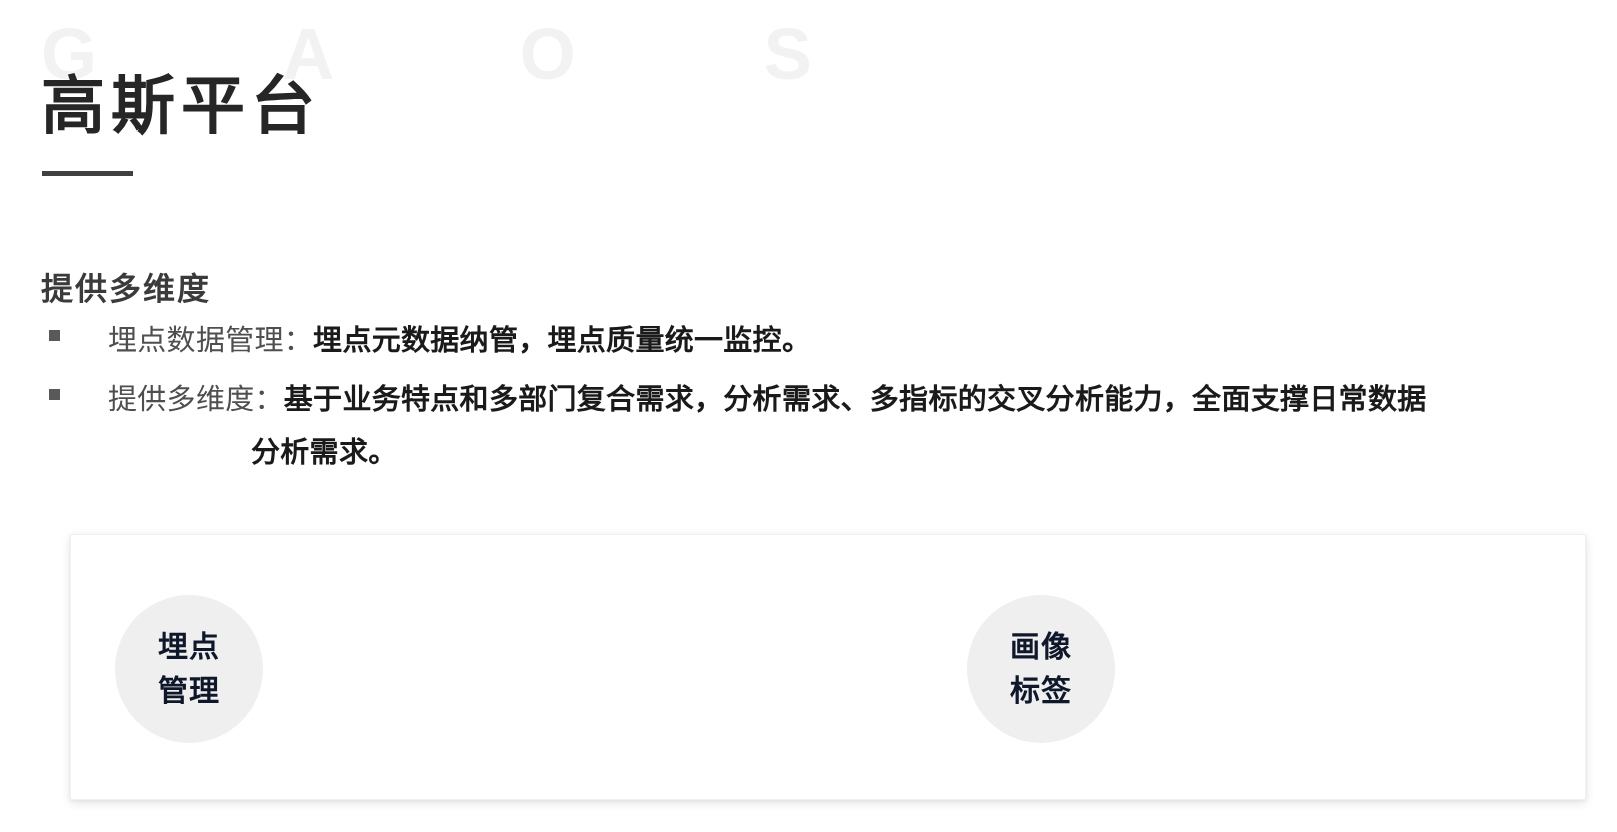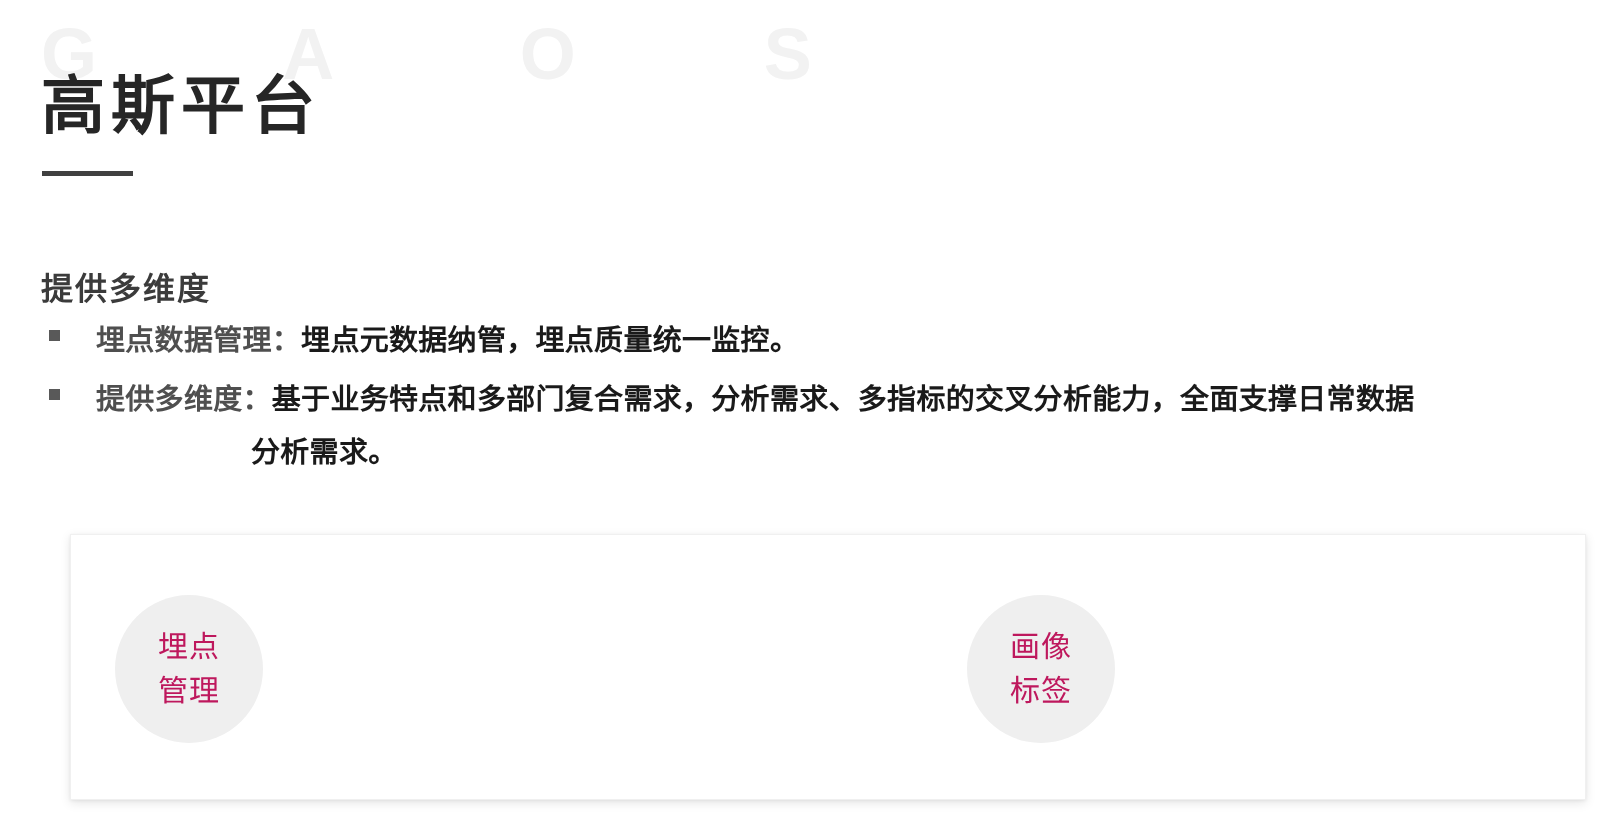--- a/index.html
+++ b/index.html
@@ -100,21 +100,22 @@
   .bullet-text {
     font-size: 29px;
     line-height: 53px;
     color: #1a1a1a;
     font-weight: bold;
     letter-spacing: 0.3px;
     white-space: normal;
   }
   .bullet-label {
     color: #4f4f4f;
-    font-weight: bold;
+    font-weight: normal;
+    margin-left: 12px;
   }
   .bullet-cont {
     display: block;
     padding-left: 155px;
     font-size: 29px;
     line-height: 53px;
     color: #1a1a1a;
     font-weight: bold;
     letter-spacing: 0.3px;
   }
@@ -146,22 +147,22 @@
     border-radius: 50%;
     background: #efefef;
     display: flex;
     flex-direction: column;
     align-items: center;
     justify-content: center;
     top: 60px;
   }
   .feature-circle .line {
     font-size: 30px;
-    font-weight: normal;
-    color: #be185d;
+    font-weight: bold;
+    color: #0f172a;
     line-height: 44px;
     letter-spacing: 1px;
     white-space: nowrap;
   }
   .feature-circle.c0 { left: 44px; }
   .feature-circle.c1 { left: 471px; }
   .feature-circle.c2 { left: 896px; }
   .feature-circle.c3 { left: 1274px; }
 </style>
 </head>

